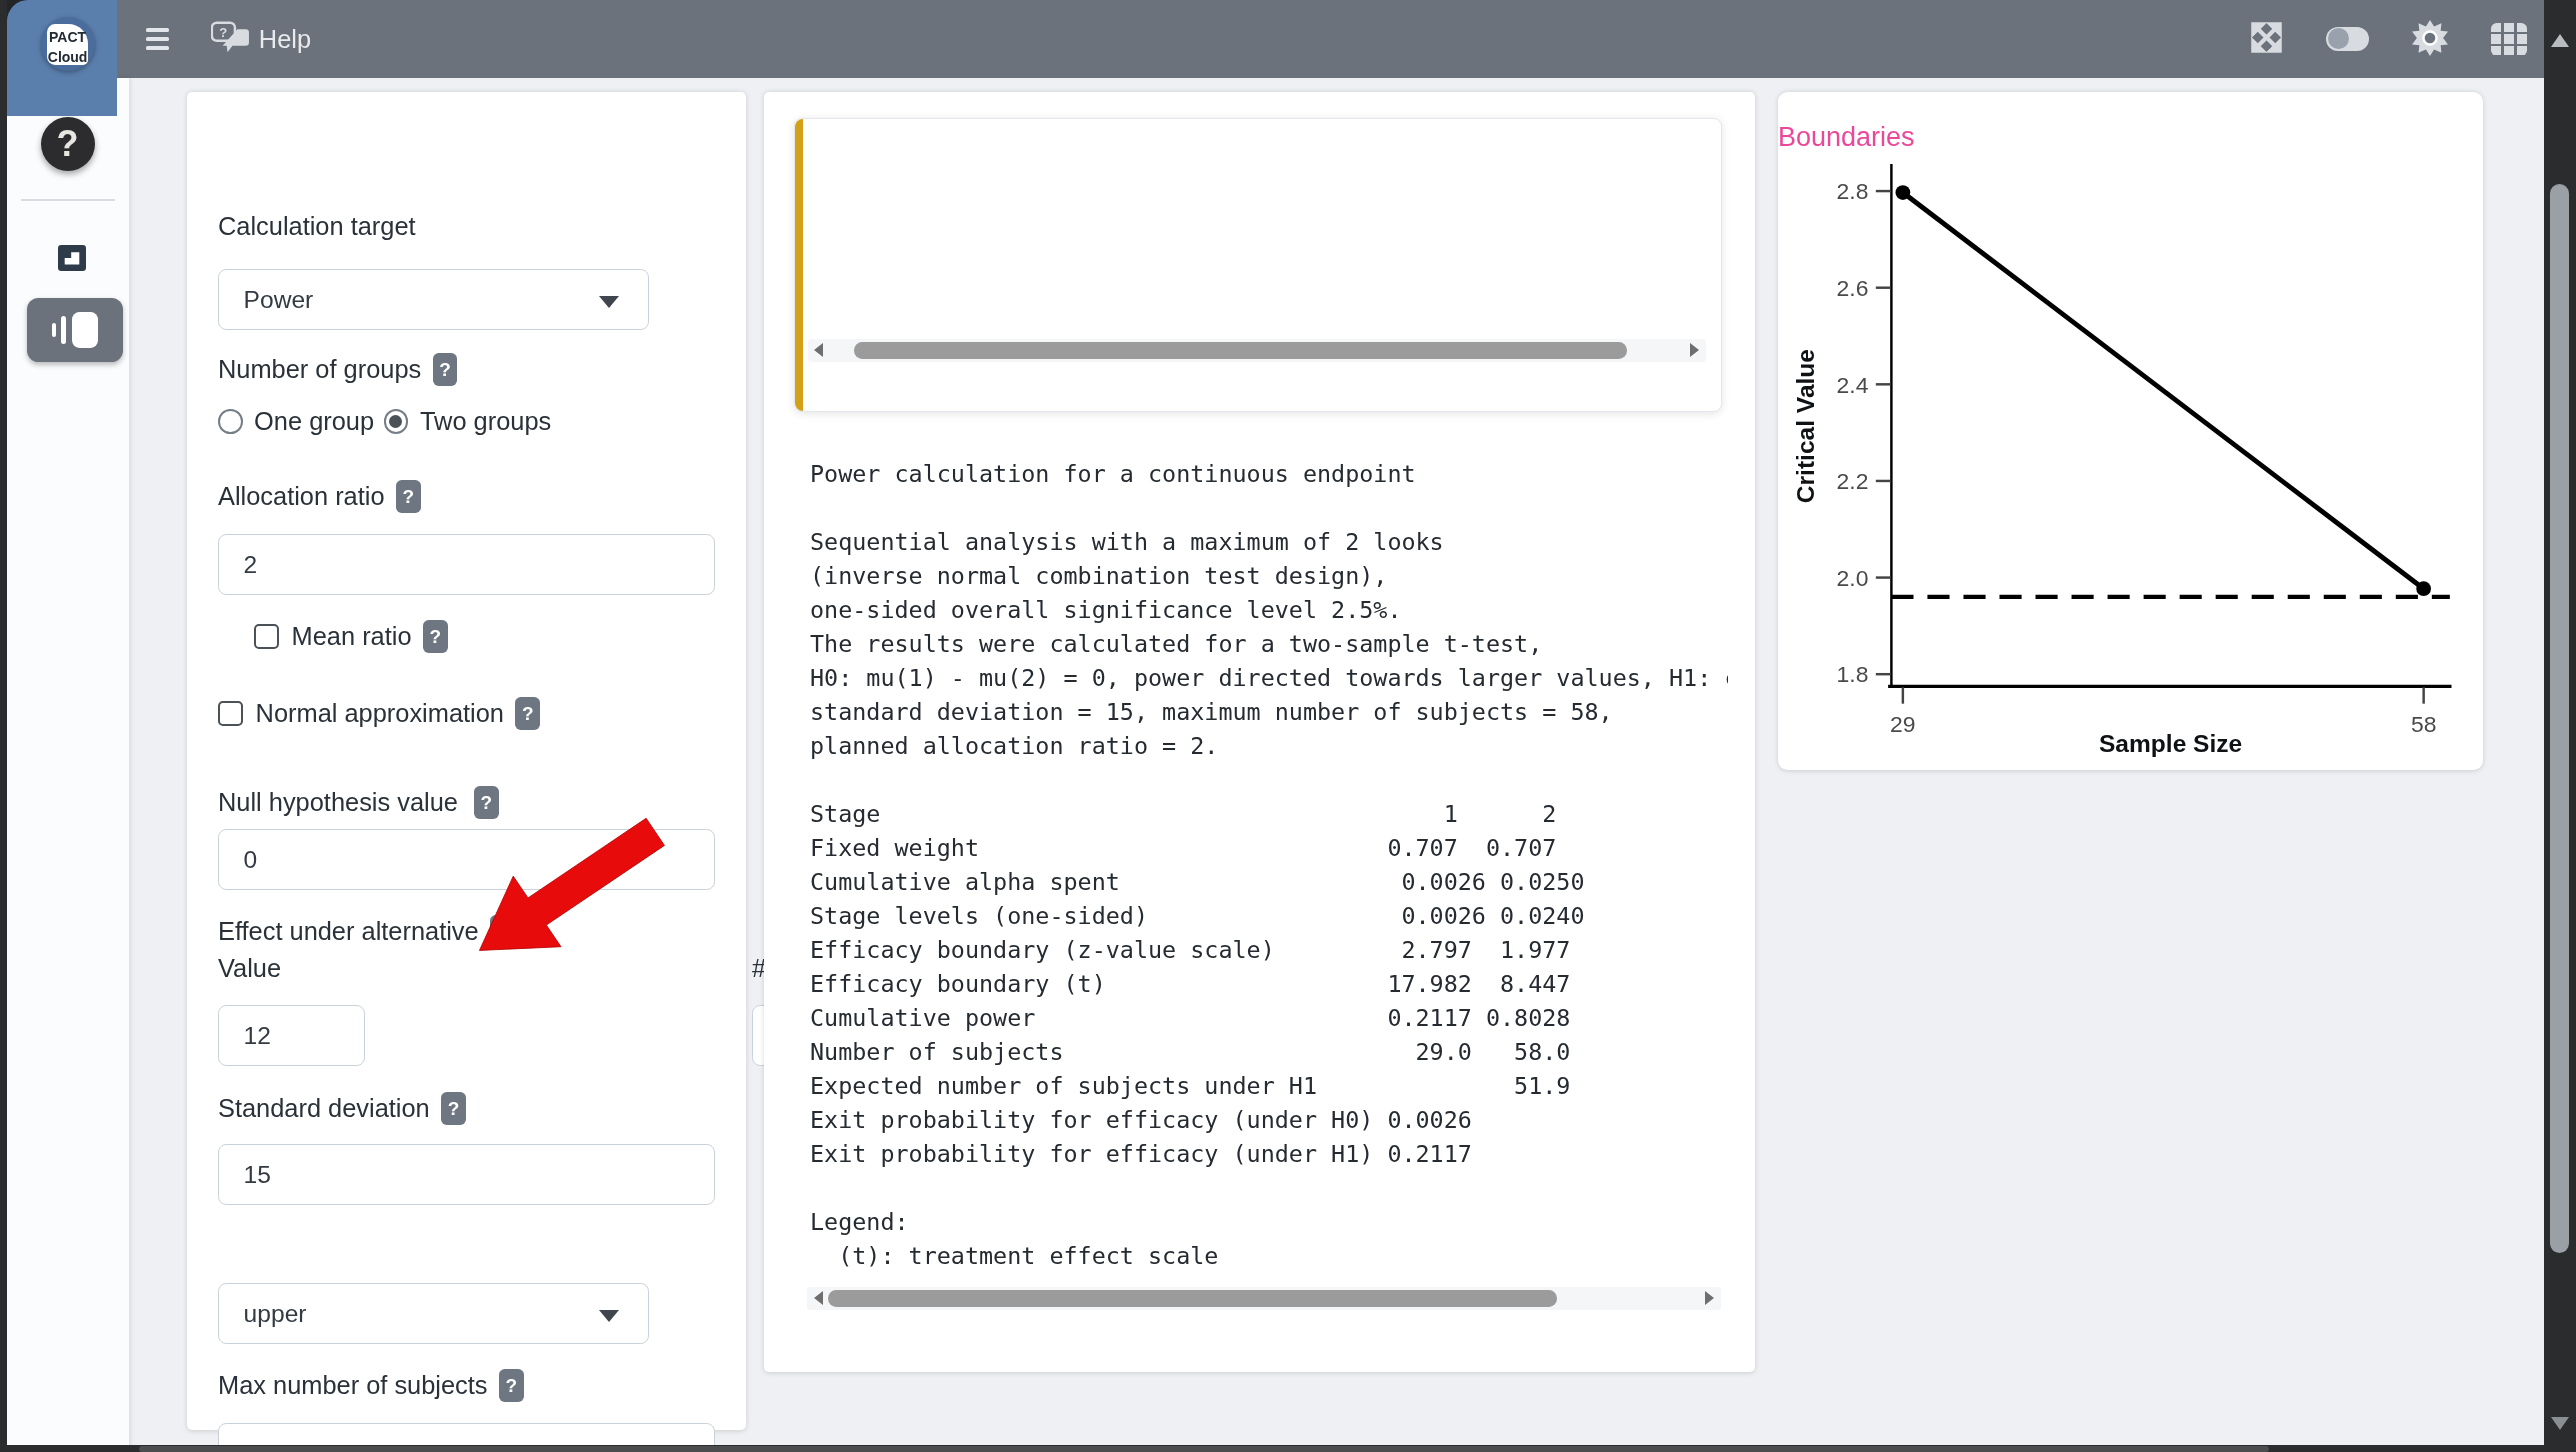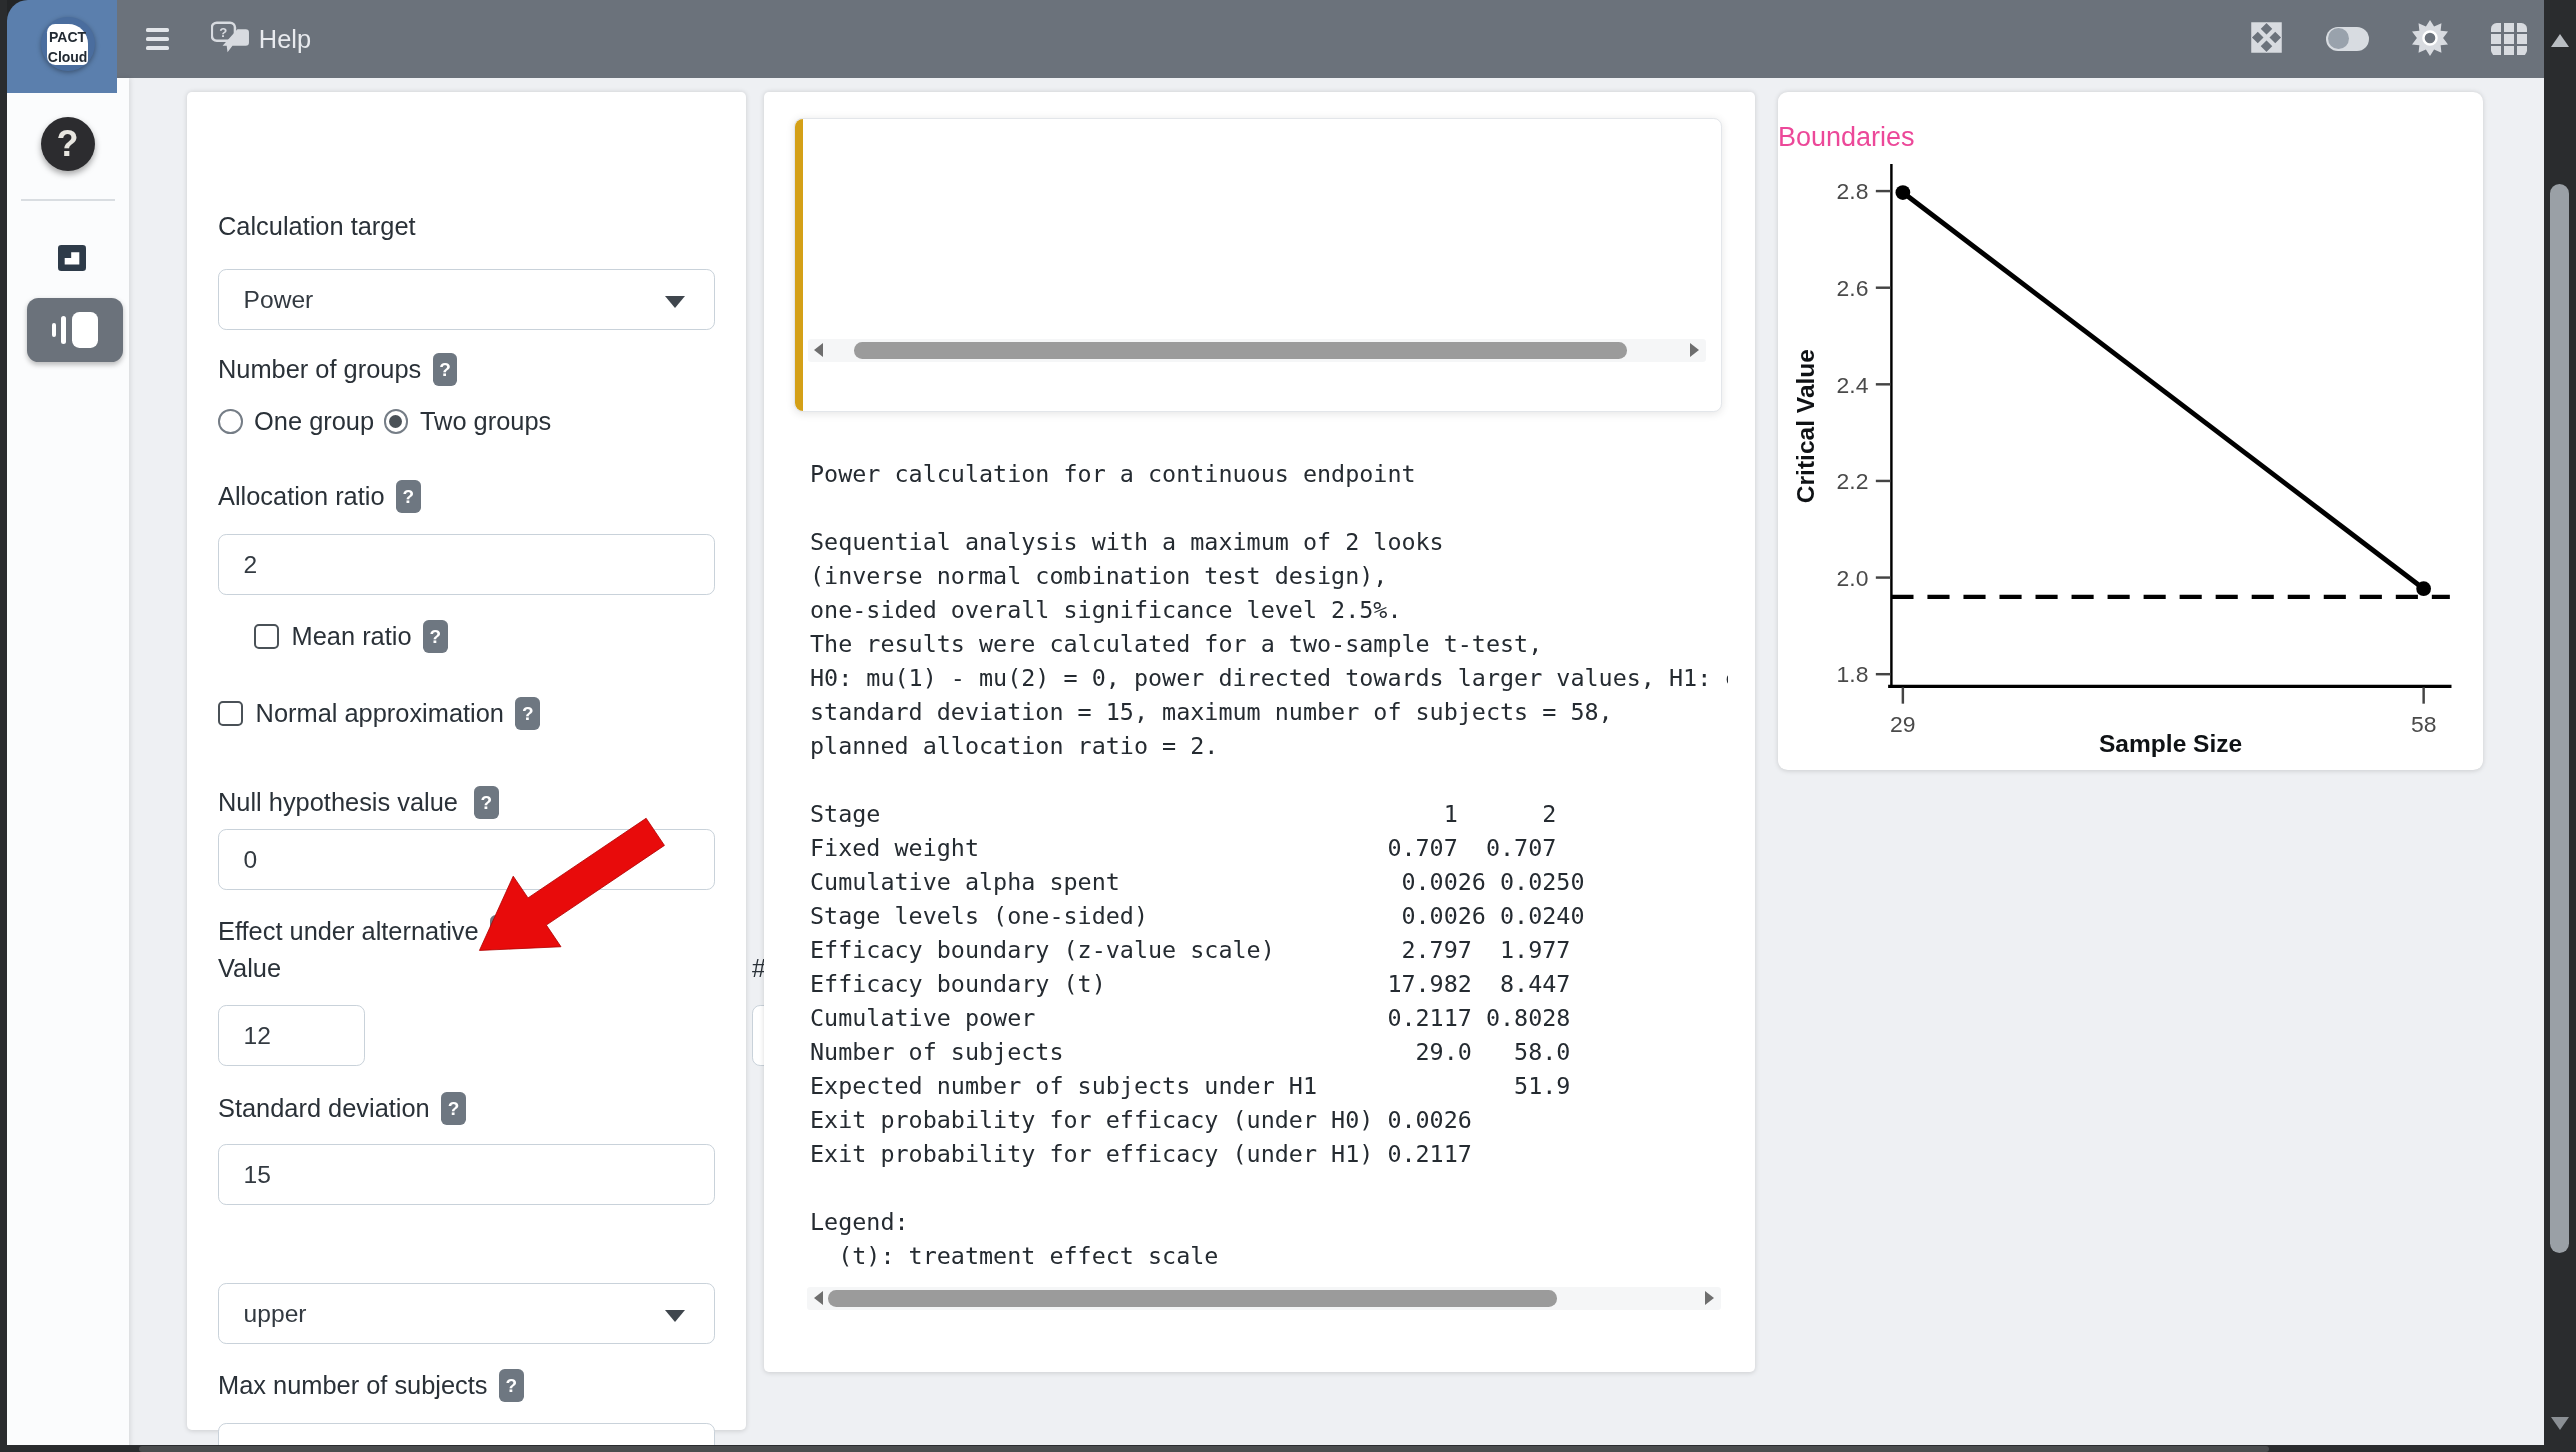--- a/index.html
+++ b/index.html
@@ -2,21 +2,21 @@
 <html style="font-size:13px"><head>
 <meta charset="utf-8">
 <style>
   html,body{margin:0;padding:0;background:#2a2c2e;}
   .page{position:relative;width:2576px;height:1453px;overflow:hidden;
         background:#eef0f3;font-family:"Liberation Sans","DejaVu Sans",sans-serif;}
 
   
   .topbar{position:absolute;left:0;top:0;width:2576px;height:78px;background:#6b727b;z-index:2;}
   .corner-dark{position:absolute;left:0;top:0;width:49px;height:49px;background:#232527;z-index:3;}
-  .logo{position:absolute;left:6.6px;top:0;width:110px;height:93px;background:#5b7fad;
+  .logo{position:absolute;left:6.6px;top:0;width:110px;height:116px;background:#5b7fad;
         border-top-left-radius:21px;z-index:4;}
   .logo-circle{position:absolute;left:34px;top:17px;width:54px;height:54px;border-radius:50%;
         background:#4a6d9e;box-shadow:0 1.6px 4.9px rgba(0,0,0,.35);}
   .logo-blob{position:absolute;left:6.6px;top:6.6px;width:41px;height:41px;background:#fff;
         border-radius:8.2px 19.7px 4.9px 8.2px;}
   .logo-txt{position:absolute;width:100%;text-align:center;font-size:14px;color:#222a33;font-weight:bold;line-height:1;}
   .hamburger{position:absolute;left:146px;top:28px;width:24.6px;height:23px;cursor:pointer;z-index:4;}
   .hamburger i{display:block;width:23px;height:4.1px;background:#e3e6ea;border-radius:1.6px;margin-bottom:4.9px;}
   .help-btn{position:absolute;left:211px;top:21px;height:36px;display:flex;align-items:center;gap:9.8px;z-index:4;color:#e8eaee;}
   .help-label{font-size:25.4px;}
@@ -57,21 +57,21 @@
   .form-panel{left:187px;top:92px;width:559px;height:1338px;}
   .out-panel{left:764px;top:92px;width:991px;height:1280px;}
   .chart-card{left:1778px;top:92px;width:705px;height:678px;border-radius:9.8px;}
 
   
   .f-label{position:absolute;left:31px;font-size:25.4px;color:#2a3138;display:flex;align-items:center;gap:11.5px;white-space:nowrap;}
   .qbadge{display:inline-flex;width:24.6px;height:33px;border-radius:5.7px;background:#6e7781;color:#fff;
           font-size:19px;font-weight:bold;align-items:center;justify-content:center;cursor:pointer;}
   .t-input{position:absolute;left:31px;width:497px;height:61px;border:1.6px solid #c9d2da;border-radius:8.2px;
            background:#fff;font-family:inherit;font-size:24.6px;color:#333a41;padding:0 0 0 24.6px;box-sizing:border-box;outline:none;}
-  .sel{position:absolute;left:31px;width:497px;height:61px;border:1.6px solid #c9d2da;border-radius:8.2px;background:#fff;
+  .sel{position:absolute;left:31px;width:431px;height:61px;border:1.6px solid #c9d2da;border-radius:8.2px;background:#fff;
        display:flex;align-items:center;padding-left:24.6px;box-sizing:border-box;font-size:24.6px;color:#333a41;cursor:pointer;}
   .caret{position:absolute;right:29.5px;top:26px;width:0;height:0;border-left:10.7px solid transparent;
          border-right:10.7px solid transparent;border-top:12.3px solid #3f464d;}
   .radio-row{position:absolute;left:31px;display:flex;align-items:center;font-size:25.4px;color:#2a3138;}
   .radio-circle{width:24.6px;height:24.6px;border-radius:50%;border:2.5px solid #757d86;background:#fff;box-sizing:border-box;
                 margin-right:11.5px;position:relative;cursor:pointer;flex:0 0 auto;}
   .radio-opt.checked .radio-circle::after{content:"";position:absolute;left:3.3px;top:3.3px;width:13px;height:13px;
                 border-radius:50%;background:#4a5157;}
   .radio-opt{display:flex;align-items:center;}
   .checkbox{width:24.6px;height:24.6px;border:2.5px solid #4a5157;border-radius:4.9px;background:#fff;box-sizing:border-box;

